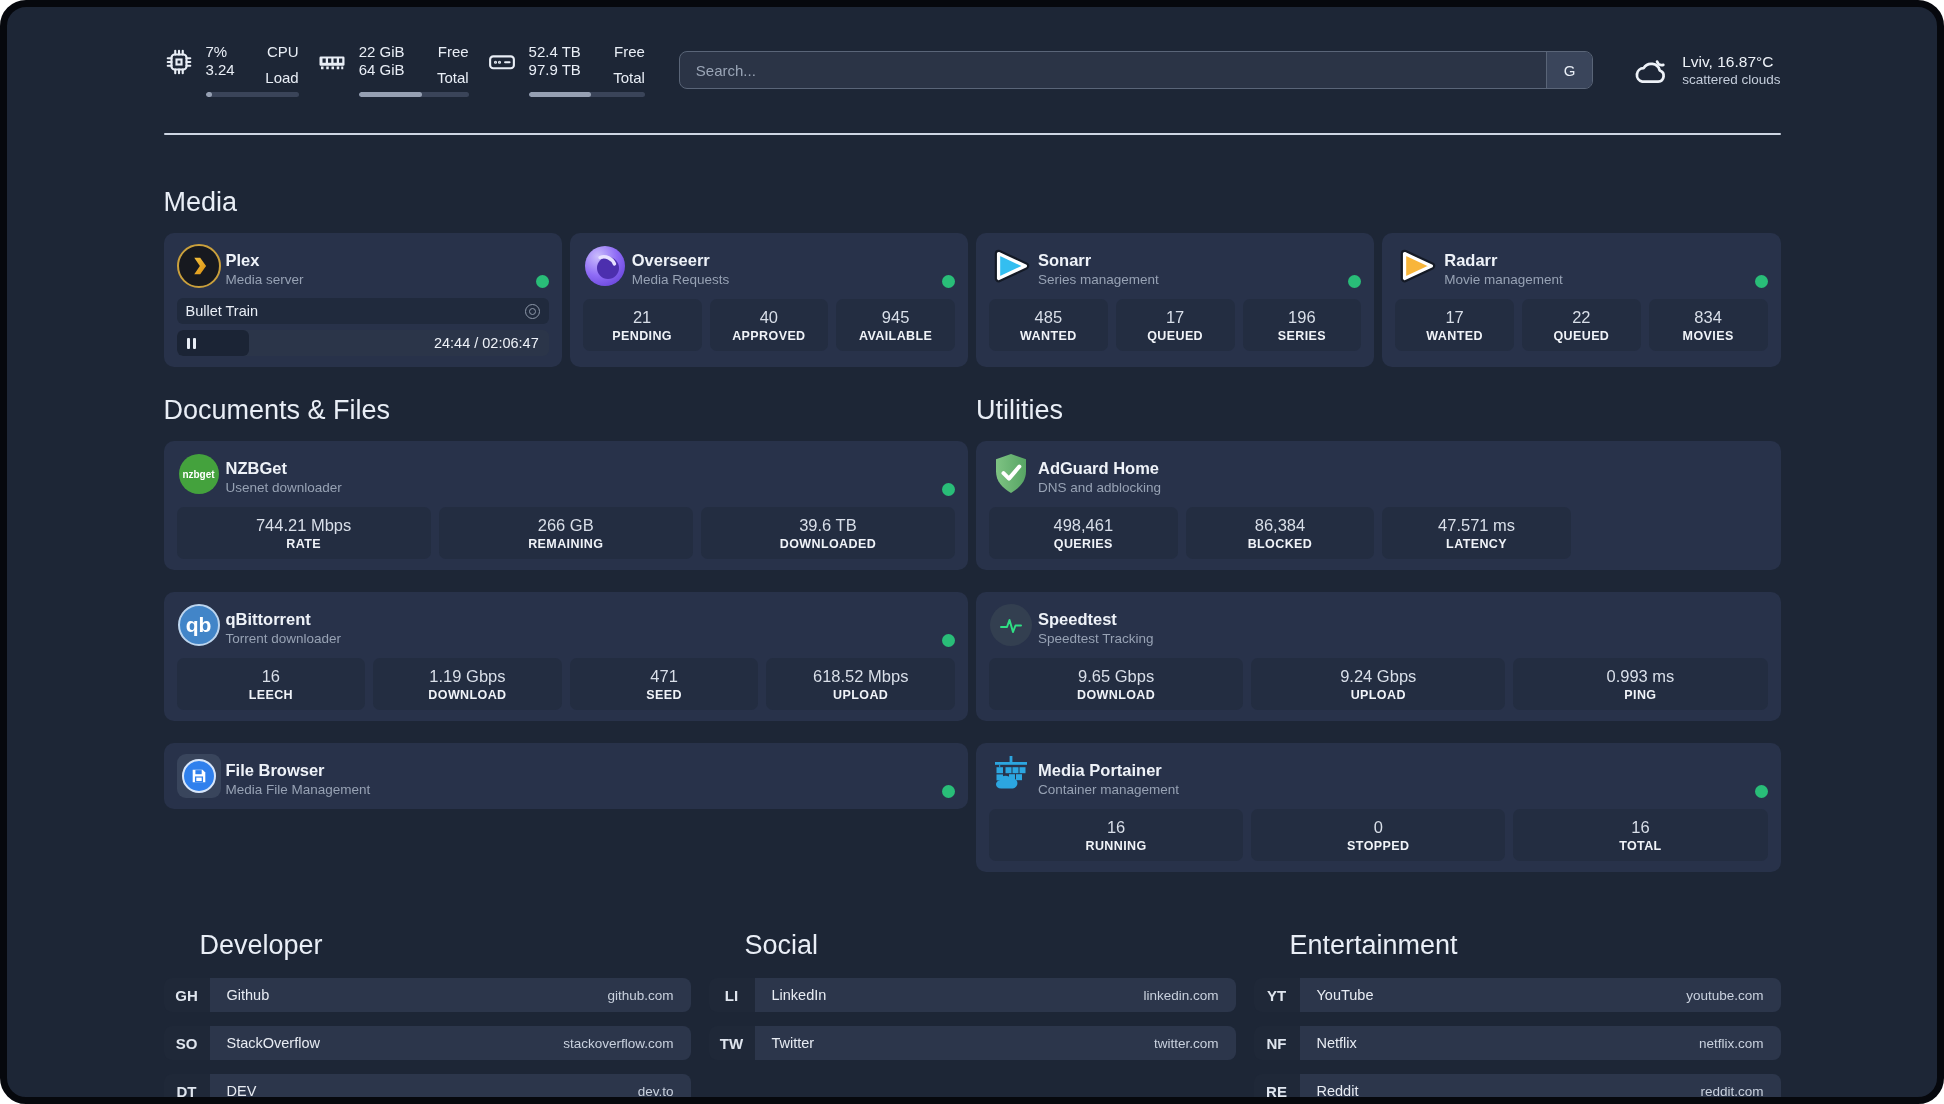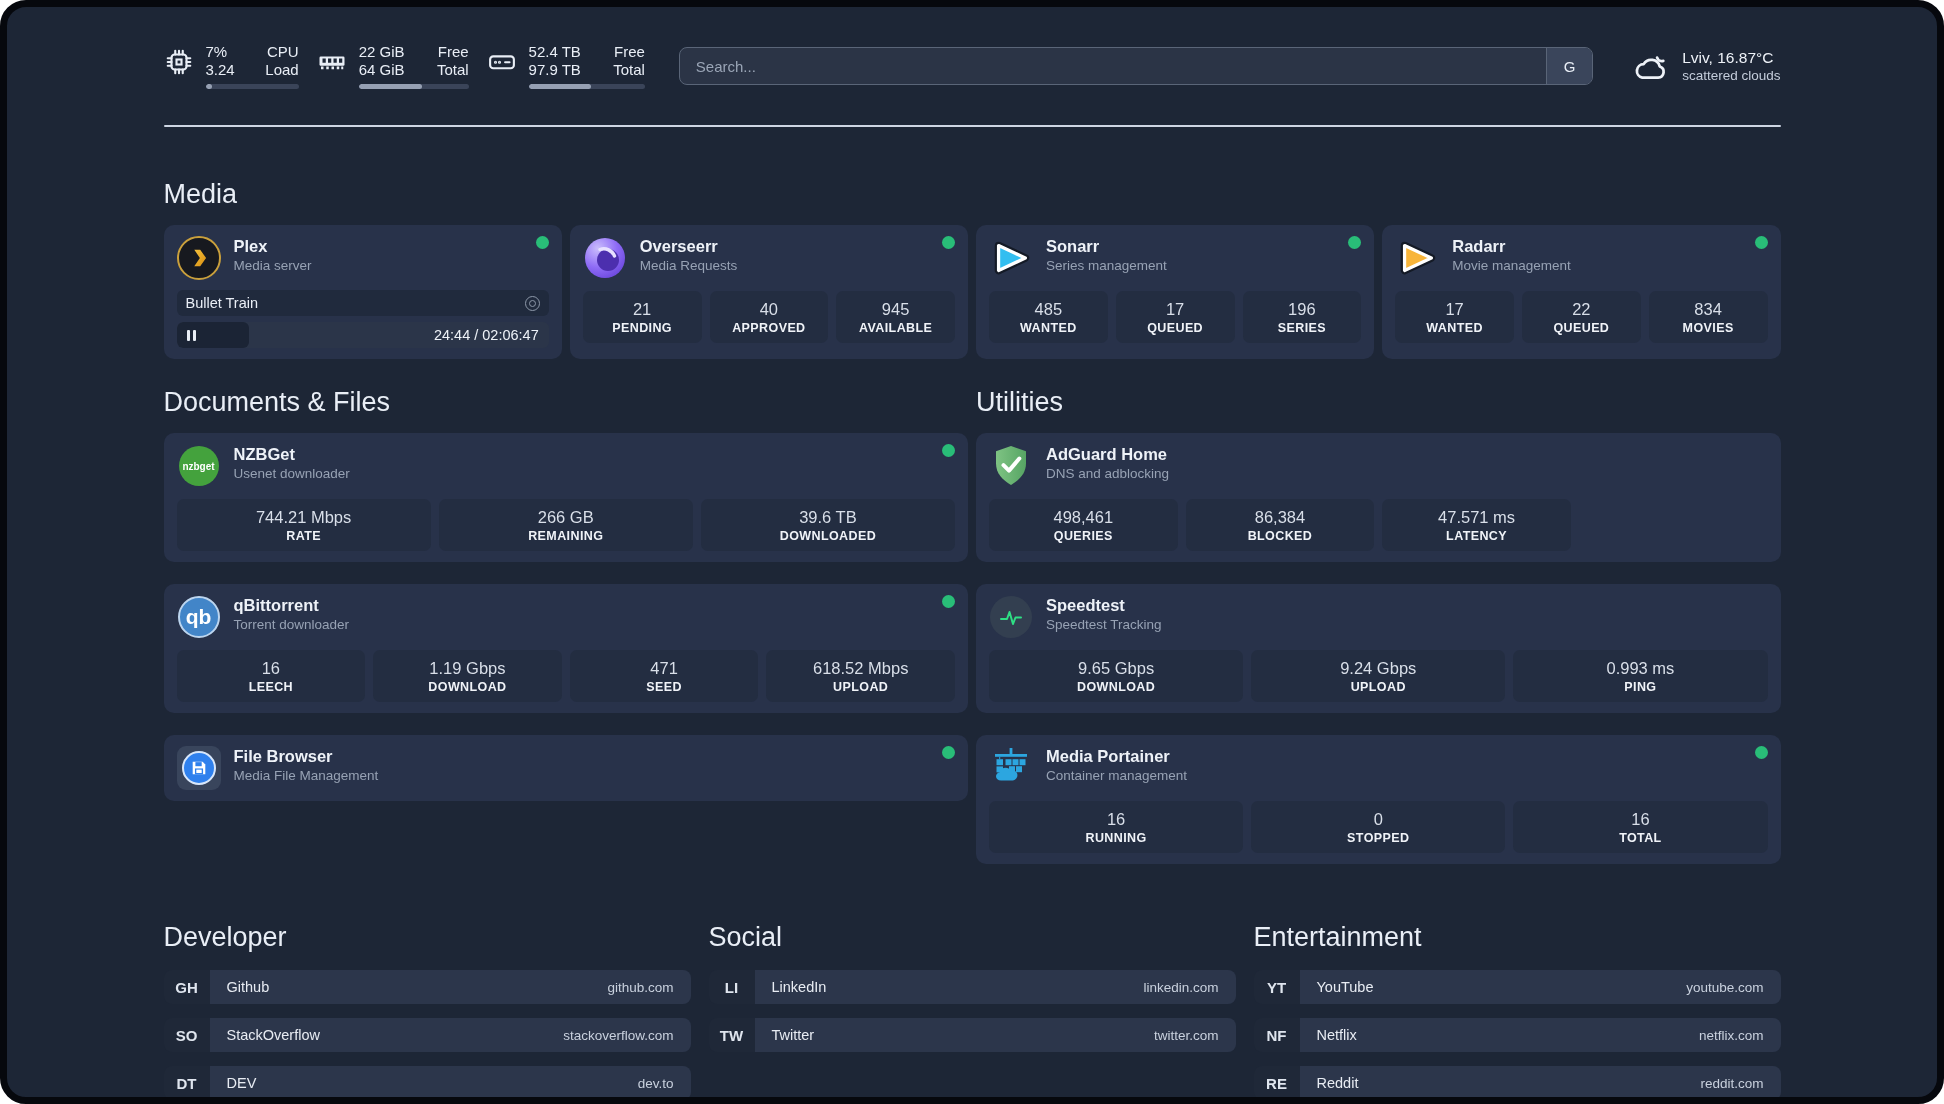--- a/index.html
+++ b/index.html
@@ -9,21 +9,21 @@
   .content { width:1617px; margin:0 auto; padding-top:36px; }
 
   
   .topbar { display:flex; align-items:center; }
   .stats-group { display:flex; gap:18px; align-items:flex-start; }
   .stat { display:flex; gap:12px; align-items:flex-start; }
   .stat svg { margin-top:4px; }
   .stat-body { display:flex; flex-direction:column; }
   .stat-cols { display:flex; gap:24px; }
   .stat-col { display:flex; flex-direction:column; font-size:15px; line-height:18px; color:#e9eef6; text-align:left; }
-  .stat-col.right { text-align:right; min-width:40px; }
+  .stat-col.right { text-align:right; min-width:40px;gap:8px; }
   .stat-bar { margin-top:5px; height:5px; border-radius:3px; background:#3a4459; overflow:hidden; }
   .stat-bar-fill { height:100%; background:#96a0b3; border-radius:3px; }
 
   .searchbox { flex:1; margin:0 38px 0 34px; position:relative; height:38px; }
   .searchbox input { width:100%; height:38px; background:#2b3446; border:1px solid #5a6578;
         border-radius:8px; padding:0 60px 0 16px; font-size:15px; color:#e9eef6; outline:none;
         font-family:inherit; }
   .searchbox input::placeholder { color:#9aa5b6; }
   .search-engine { position:absolute; right:1px; top:1px; width:46px; height:36px; background:#3a455b;
         border-left:1px solid #5a6578; border-radius:0 7px 7px 0; display:flex; align-items:center;
@@ -35,21 +35,21 @@
   .weather-sub  { font-size:13.5px; color:#c4cddb; line-height:17px; }
 
   .divider { margin-top:36px; height:2px; background:#cdd5e3; border-radius:1px; }
 
   
   .section-title { font-size:27px; font-weight:500; color:#e9eef6; }
   .media-title { margin-top:52px; margin-bottom:15px; }
 
   .media-grid { display:grid; grid-template-columns:repeat(4,1fr); gap:8px; }
   .app-card { background:#28324a; border-radius:10px; padding:11px 13px; }
-  .app-header { display:flex; align-items:flex-start; gap:13px; }
+  .app-header { display:flex; align-items:flex-end; gap:5px; }
   .app-titles { display:flex; flex-direction:column; }
   .app-name { font-size:16.5px; font-weight:700; color:#eef2f8; line-height:21px; }
   .app-desc { font-size:13.5px; color:#97a2b4; line-height:17px; }
   .dot { width:13px; height:13px; border-radius:50%; background:#29bd78; margin-left:auto; flex:0 0 auto; }
 
   .stat-row { display:grid; gap:8px; margin-top:11px; }
   .cols3 { grid-template-columns:repeat(3,1fr); }
   .cols4 { grid-template-columns:repeat(4,1fr); }
   .stat-box { background:#232d41; border-radius:7px; height:52px; display:flex; flex-direction:column;
               align-items:center; justify-content:center; gap:2px; }
@@ -69,21 +69,21 @@
   .pause-icon { position:relative; display:flex; gap:3px; margin-left:10px; cursor:pointer; }
   .pause-icon span { width:3px; height:11px; background:#e9eef6; border-radius:1px; }
   .player-time { position:relative; margin-left:auto; padding-right:10px; font-size:14.5px; color:#eef2f8; }
 
   .two-col { display:grid; grid-template-columns:1fr 1fr; gap:8px; margin-top:28px; align-items:start; }
   .col-title { margin-bottom:15px; }
   .card-stack { display:flex; flex-direction:column; gap:22px; }
 
   
   .bookmarks { display:grid; grid-template-columns:1fr 1fr 1fr; gap:18px; margin-top:58px; padding-bottom:40px; }
-  .bm-title { margin-bottom:17px; }
+  .bm-title { margin-bottom:17px;margin-left:36px; }
   .bm-row { display:flex; height:34px; margin-bottom:14px; border-radius:8px; overflow:hidden; cursor:pointer; }
   .bm-tag { width:46px; flex:0 0 auto; background:#1f2838; color:#dfe5ee; font-size:15px; font-weight:600;
             display:flex; align-items:center; justify-content:center; }
   .bm-bar { flex:1; background:#2c364b; display:flex; align-items:center; justify-content:space-between;
             padding:0 17px; }
   .bm-name { font-size:14.5px; color:#e8ecf3; }
   .bm-url  { font-size:13.5px; color:#c9d1de; }
 
   
   .app-icon { width:44px; height:44px; flex:0 0 aupx; flex-shrink:0; display:flex; align-items:center; justify-content:center; }

